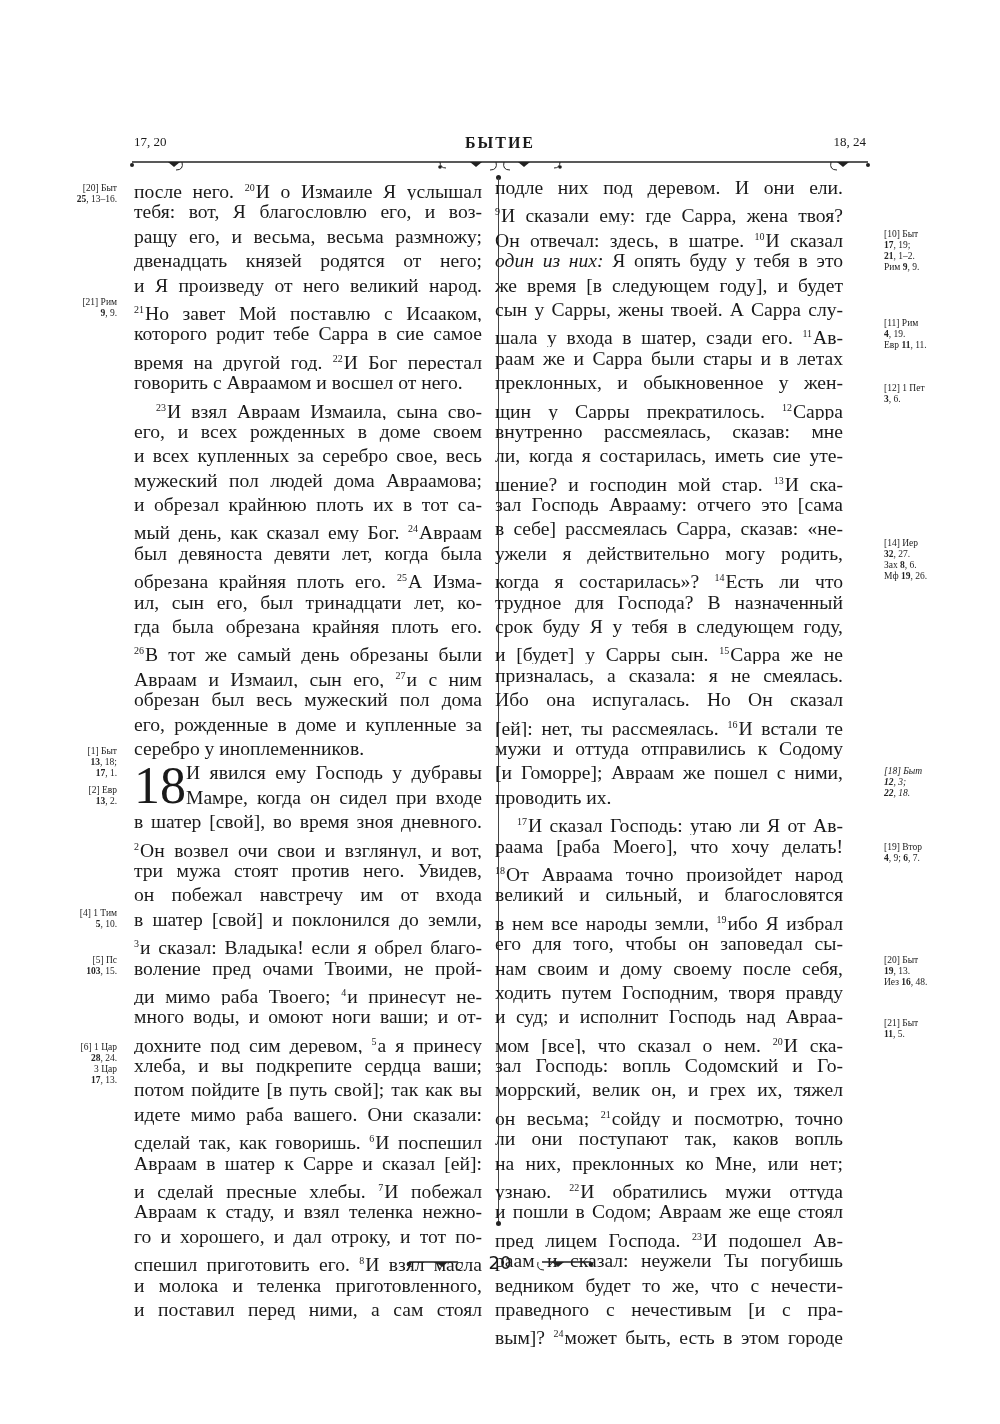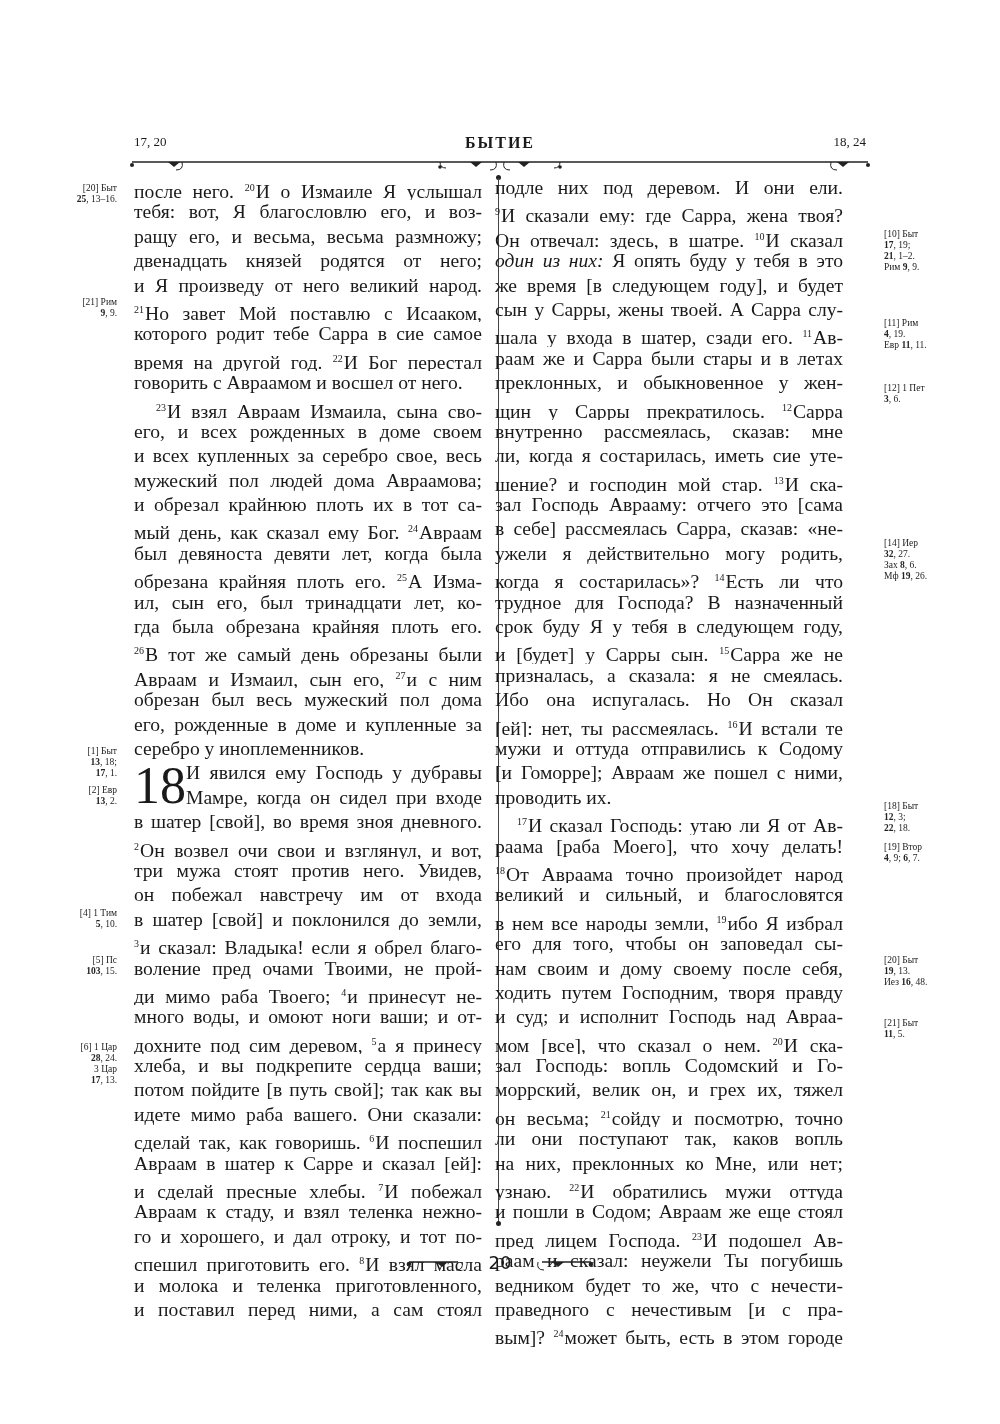--- a/index.html
+++ b/index.html
@@ -182,21 +182,21 @@
     <div class="note" style="top: 785px;">[2] Евр<br><b>13</b>, 2.</div>
     <div class="note" style="top: 908px;">[4] 1 Тим<br><b>5</b>, 10.</div>
     <div class="note" style="top: 955px;">[5] Пс<br><b>103</b>, 15.</div>
     <div class="note" style="top: 1042px;">[6] 1 Цар<br><b>28</b>, 24.<br>3 Цар<br><b>17</b>, 13.</div>
   </div>
 <div class="notes notes-right" id="notes-right" style="top: 0px;">
     <div class="note" style="top: 229px;">[10] Быт<br><b>17</b>, 19;<br><b>21</b>, 1–2.<br>Рим <b>9</b>, 9.</div>
     <div class="note" style="top: 318px;">[11] Рим<br><b>4</b>, 19.<br>Евр <b>11</b>, 11.</div>
     <div class="note" style="top: 383px;">[12] 1 Пет<br><b>3</b>, 6.</div>
     <div class="note" style="top: 538px;">[14] Иер<br><b>32</b>, 27.<br>Зах <b>8</b>, 6.<br>Мф <b>19</b>, 26.</div>
-    <div class="note" style="top: 801px;">[18] Быт<br><b>12</b>, 3;<br><b>22</b>, 18.</div>
+    <div class="note" style="top: 766px; font-style: italic;">[18] Быт<br><b>12</b>, 3;<br><b>22</b>, 18.</div>
     <div class="note" style="top: 842px;">[19] Втор<br><b>4</b>, 9; <b>6</b>, 7.</div>
     <div class="note" style="top: 955px;">[20] Быт<br><b>19</b>, 13.<br>Иез <b>16</b>, 48.</div>
     <div class="note" style="top: 1018px;">[21] Быт<br><b>11</b>, 5.</div>
   </div>
 
 <div class="footer">
   <svg class="orn-l" viewBox="0 0 60 16" width="60" height="16">
     <circle cx="3" cy="6" r="2.2" fill="#222"></circle>
     <path d="M3 4 L52 4" stroke="#222" stroke-width="1.3"></path>
     <path d="M30 4 L36 9 L42 4 Z" fill="#222"></path>

